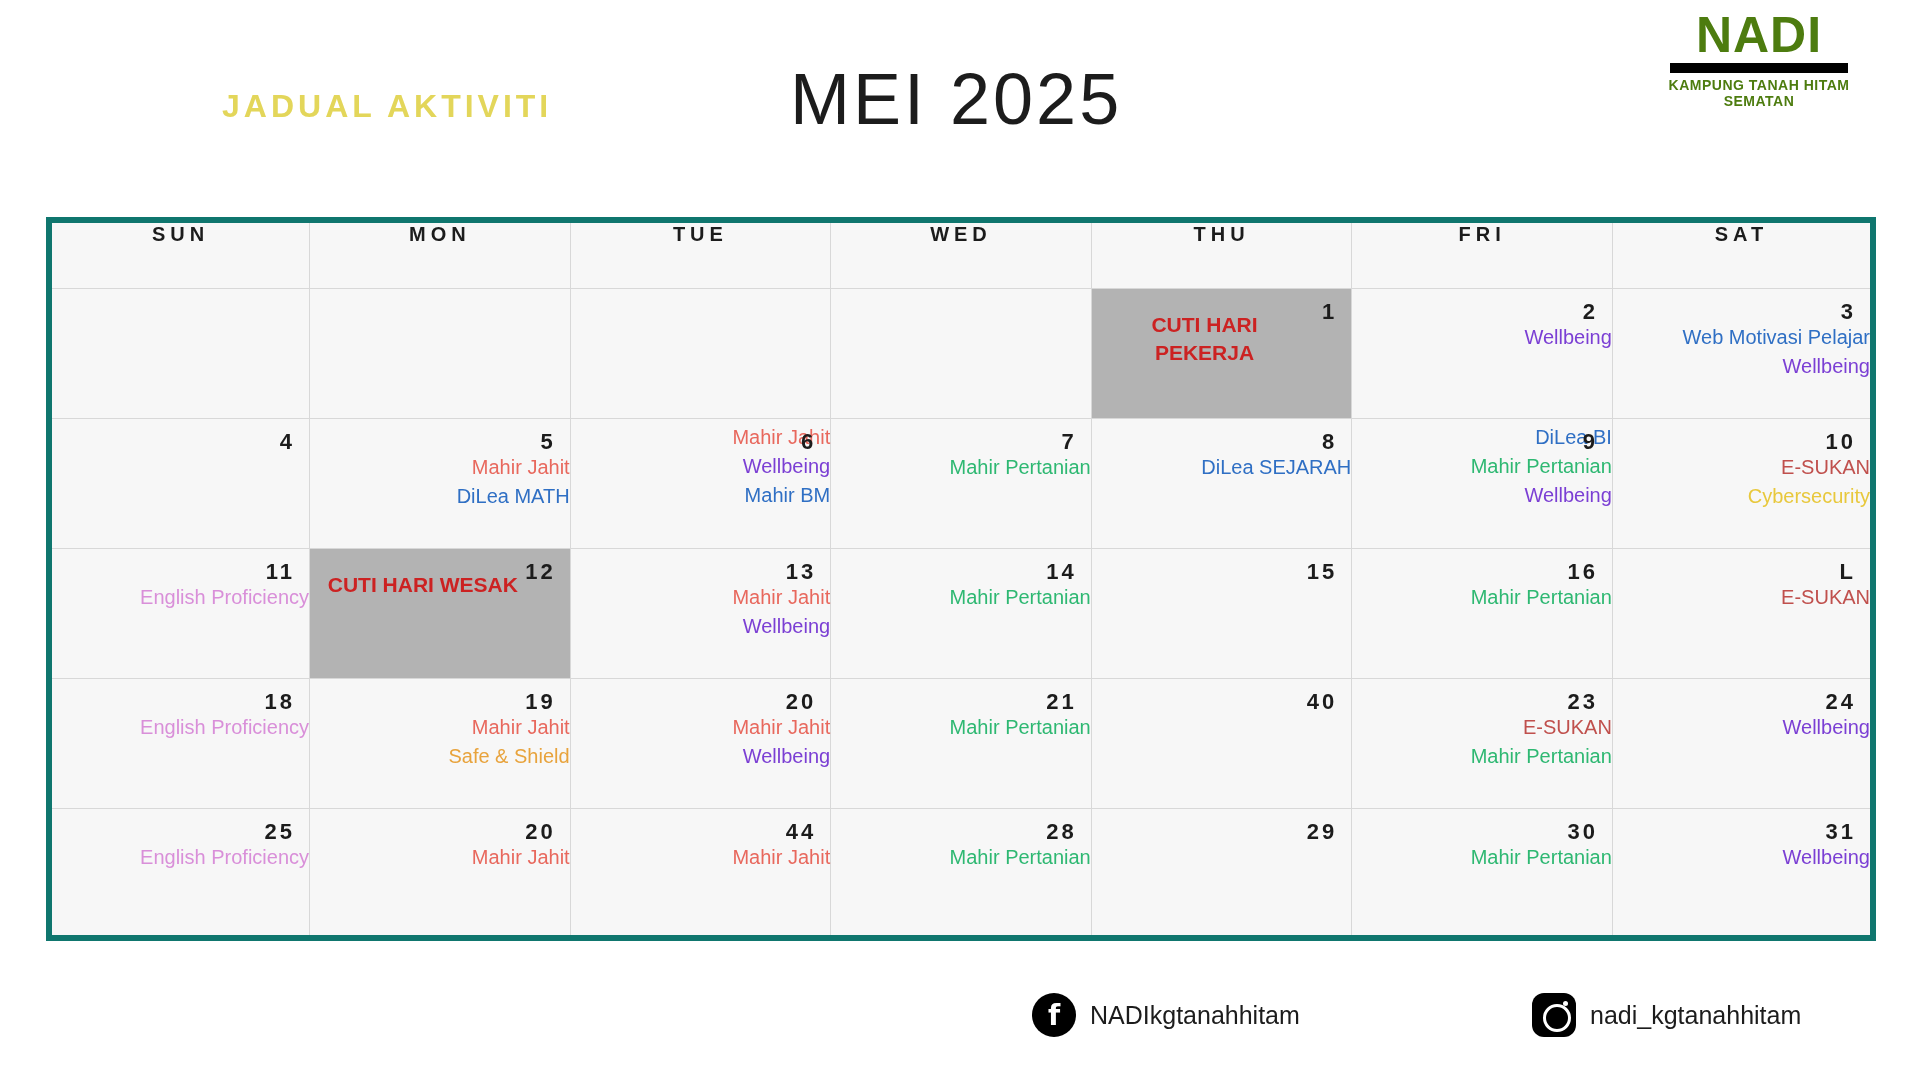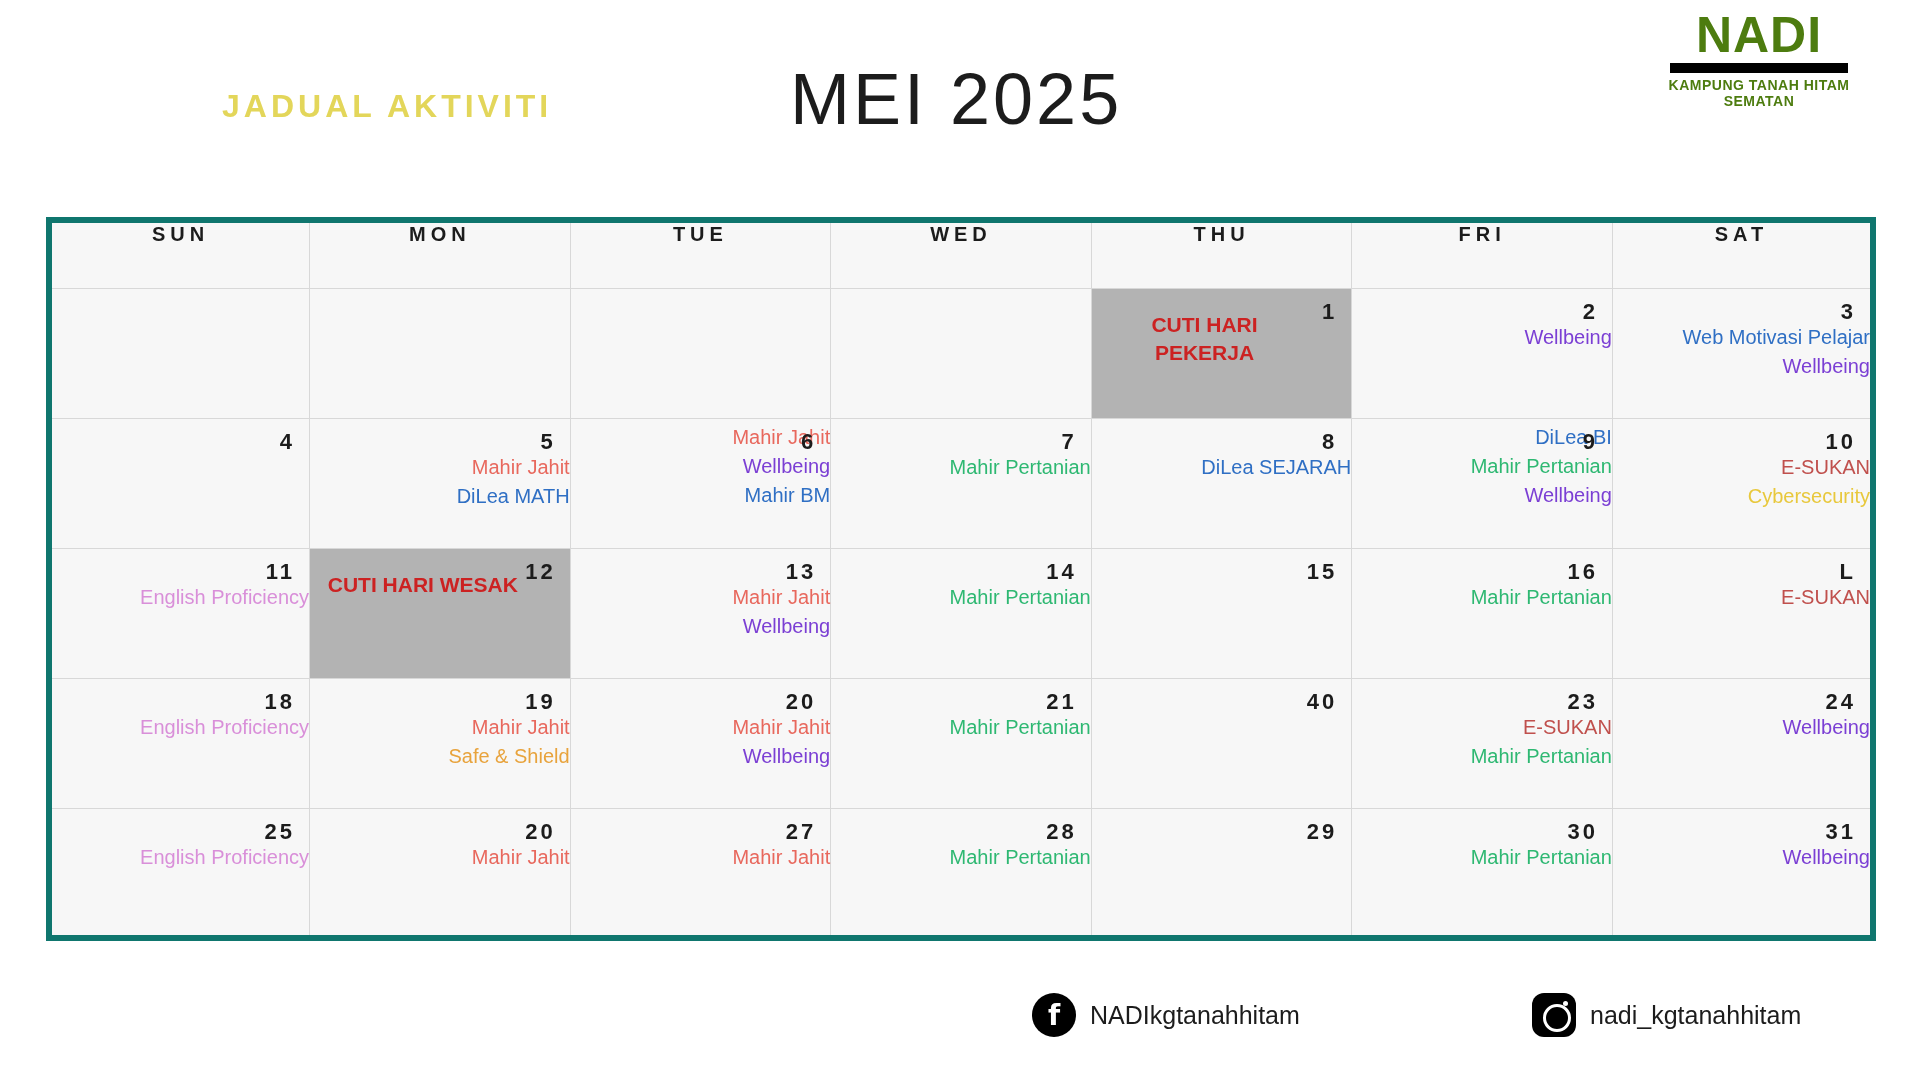--- a/index.html
+++ b/index.html
@@ -369,21 +369,21 @@
               <span class="ev" style="color: rgb(217, 143, 217);">English Proficiency</span>
             </div>
           </td>
           <td class="cell">
             <div class="daynum">20</div>
             <div class="events">
               <span class="ev" style="color: rgb(232, 104, 93);">Mahir Jahit</span>
             </div>
           </td>
           <td class="cell">
-            <div class="daynum">27</div>
+            <div class="daynum">44</div>
             <div class="events">
               <span class="ev" style="color: rgb(232, 104, 93);">Mahir Jahit</span>
             </div>
           </td>
           <td class="cell">
             <div class="daynum">28</div>
             <div class="events">
               <span class="ev" style="color: rgb(46, 184, 114);">Mahir Pertanian</span>
             </div>
           </td>

